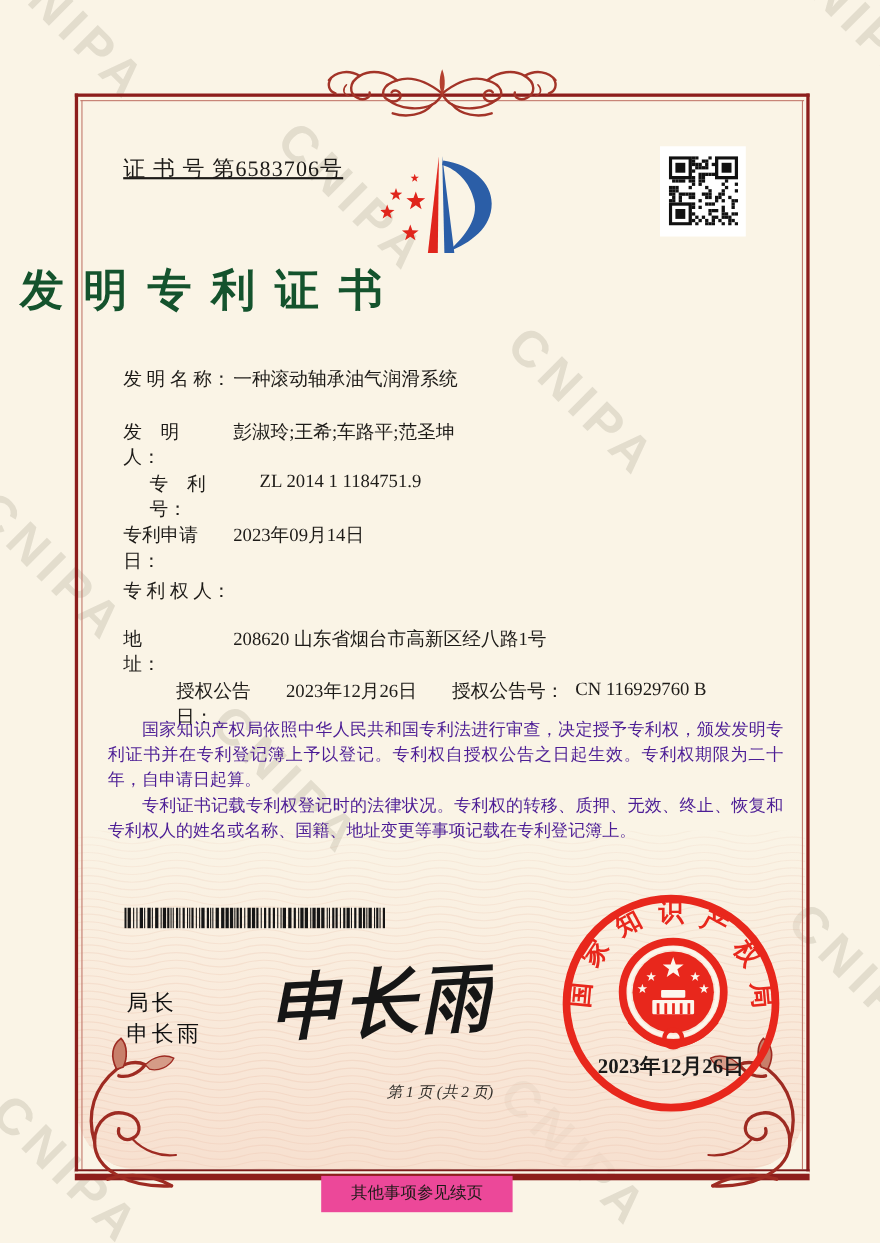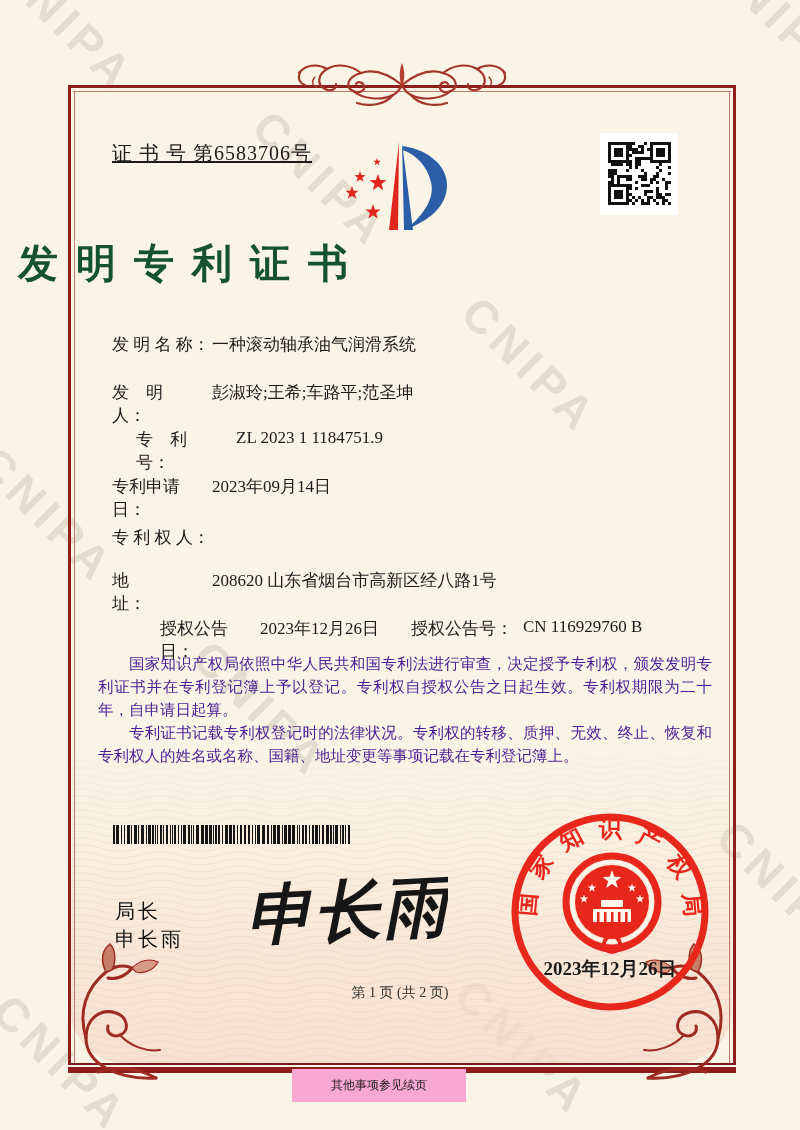--- a/index.html
+++ b/index.html
@@ -25,23 +25,23 @@
   .row .val1{display:inline-block;width:151px;flex:0 0 151px;}
   .row .lbl2{display:inline-block;width:112px;flex:0 0 112px;font-family:Liberation Mono, monospace;}
   
   .body-text{position:absolute;left:98px;top:652px;width:614px;font-size:15.5px;
              line-height:23px;text-align:justify;color:#4c1d95;}
   .body-text p{margin:0;text-indent:2em;}
   
   .officer{position:absolute;left:115px;font-size:20px;letter-spacing:3px;
            font-family:"Liberation Sans","DejaVu Sans",sans-serif;color:#121212;}
   
-  .page-num{position:absolute;left:0;top:984px;width:800px;text-align:center;font-size:14px;color:#33302c;}
-  .cont-box{position:absolute;left:292px;top:1069px;width:174px;height:33px;background:#f9a8d4;
-            text-align:center;line-height:33px;font-size:12px;color:#1d1b18;}
+  .page-num{position:absolute;left:0;top:984px;width:800px;text-align:center;font-size:14px;color:#33302c;font-style:italic;}
+  .cont-box{position:absolute;left:292px;top:1069px;width:174px;height:33px;background:#ec4899;
+            text-align:center;line-height:33px;font-size:15px;color:#1d1b18;}
   
   .guill{position:absolute;left:70px;top:755px;width:662px;height:308px;
          border-radius:0 0 55px 55px;overflow:hidden;}
   .guill .tint{position:absolute;inset:0;
       background:linear-gradient(180deg,rgba(250,235,224,0) 0%,rgba(249,226,210,0.45) 45%,rgba(246,219,202,0.8) 100%);}
   svg{display:block;}
 </style>
 </head>
 <body>
 
@@ -317,21 +317,21 @@
   <div class="row" style="top:381px;">
     <span class="lbl">发　明　人：</span>
     <span class="val">彭淑玲;王希;车路平;范圣坤</span>
   </div>
   <div class="row" style="top:333px;">
     <span class="lbl">发 明 名 称：</span>
     <span class="val">一种滚动轴承油气润滑系统</span>
   </div>
   <div class="row" style="top:428px;margin-left:24px;">
     <span class="lbl">专　利　号：</span>
-    <span class="val">ZL 2023 1 1184751.9</span>
+    <span class="val">ZL 2014 1 1184751.9</span>
   </div>
   <div class="row" style="top:475px;">
     <span class="lbl">专利申请日：</span>
     <span class="val">2023年09月14日</span>
   </div>
   <div class="row" style="top:526px;">
     <span class="lbl">专 利 权 人：</span>
   </div>
   <div class="row" style="top:569px;">
     <span class="lbl">地　　　址：</span>

